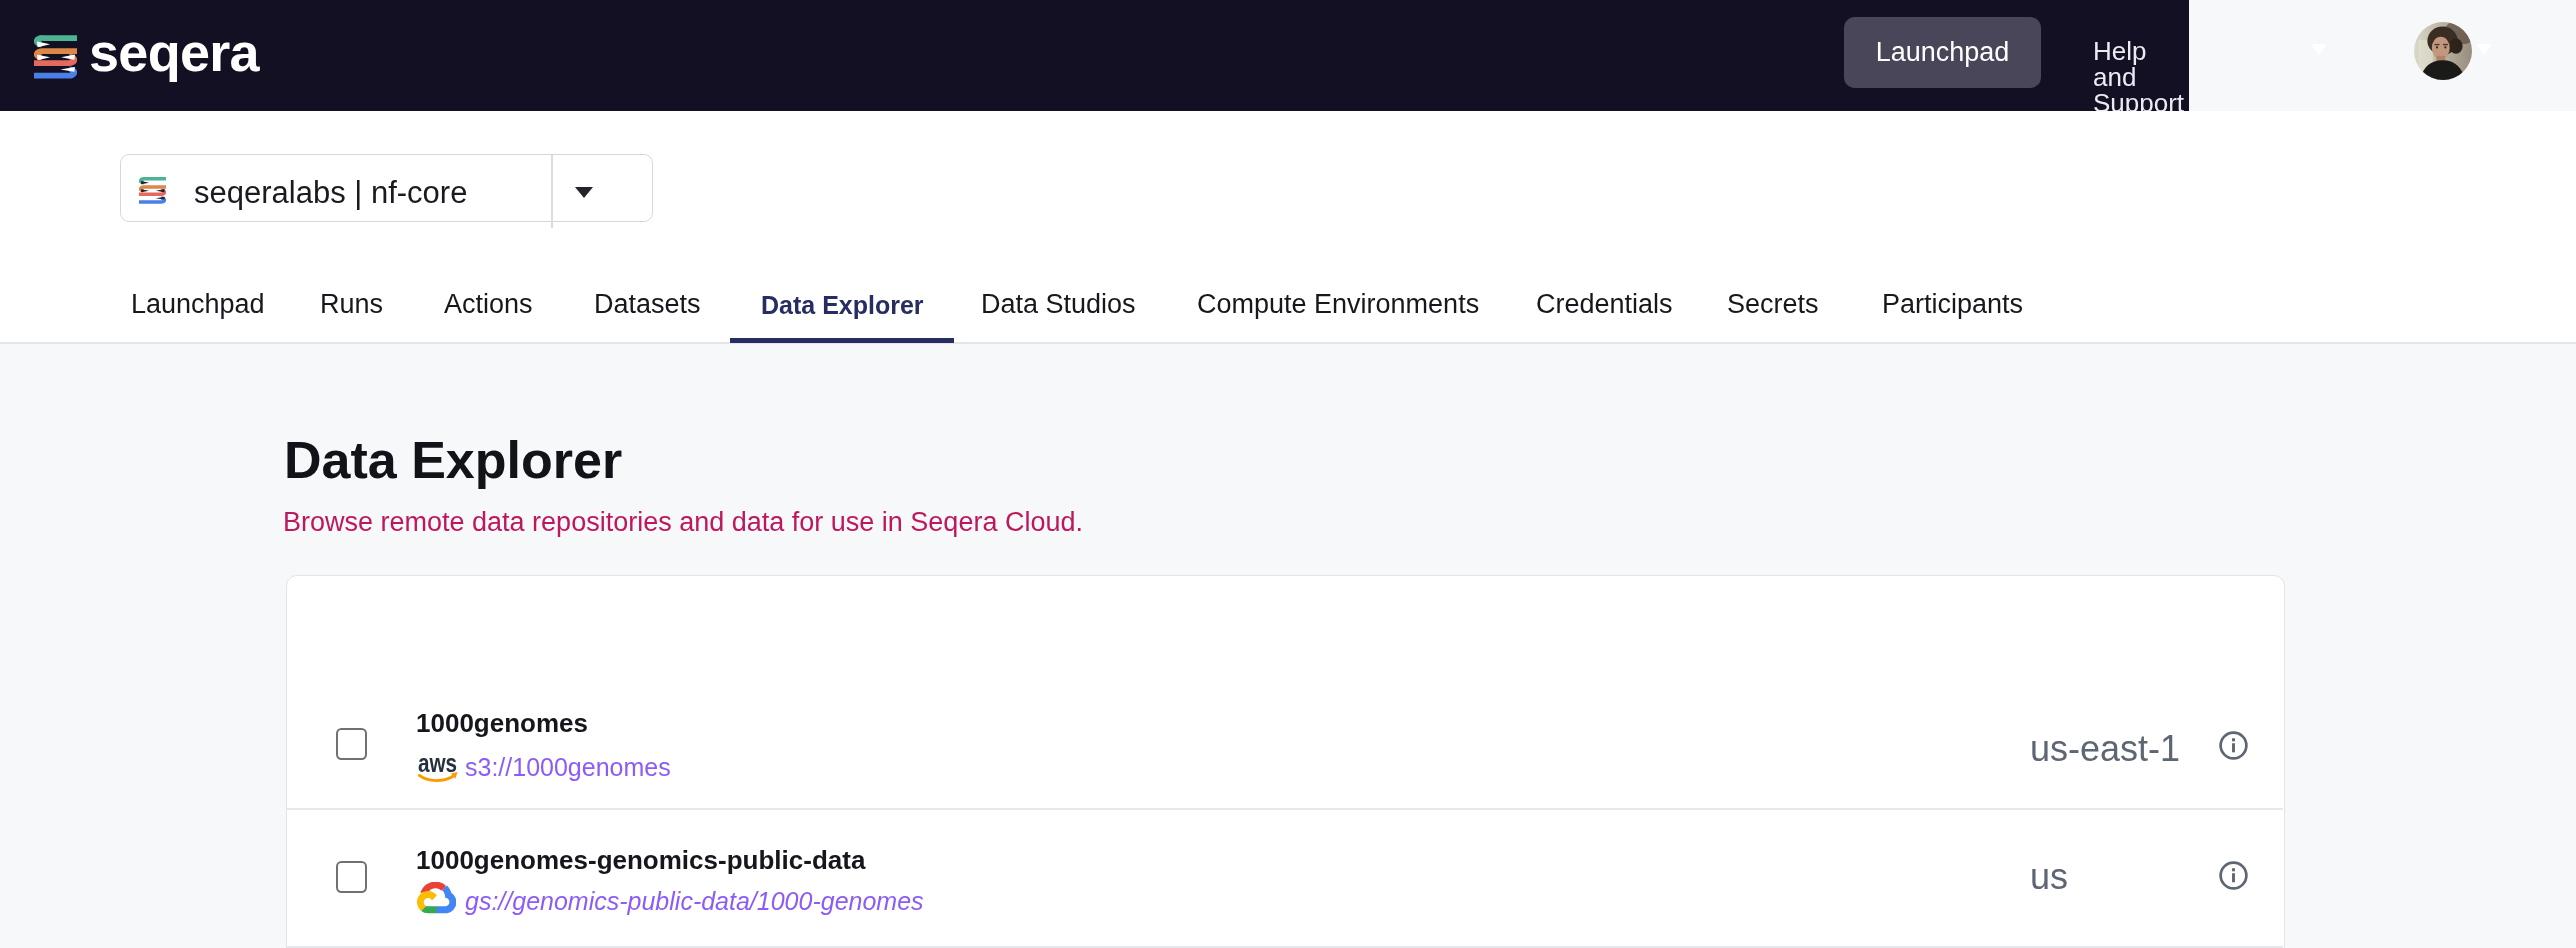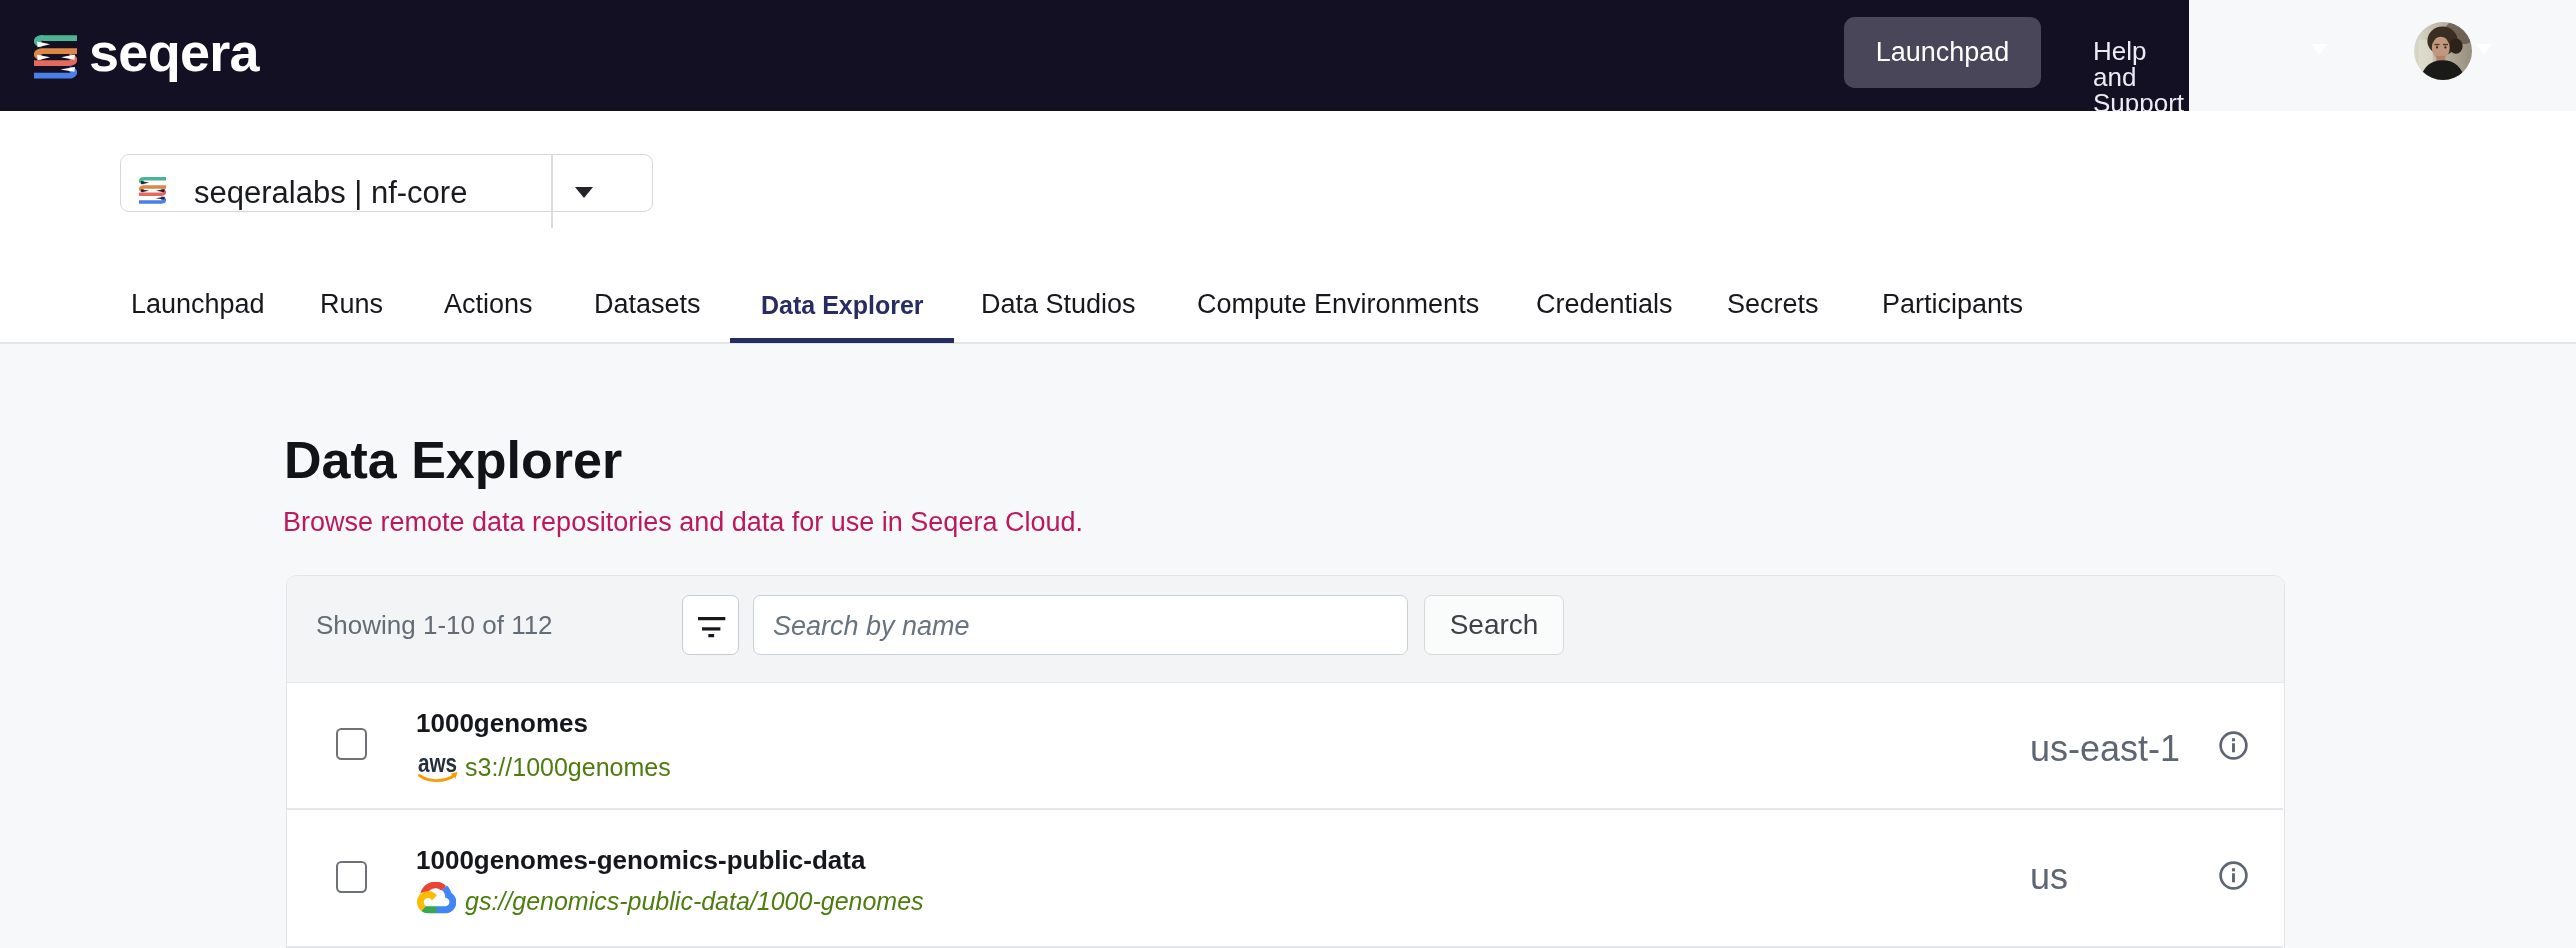--- a/index.html
+++ b/index.html
@@ -11,21 +11,21 @@
 #wordmark { position:absolute; left:89px; top:25px; font-size:54px; font-weight:bold; color:#ffffff; letter-spacing:-0.7px; line-height:1; }
 #launchpad-btn { position:absolute; left:1844px; top:17px; width:197px; height:71px; background:#4a4659; border-radius:10.8px; color:#ffffff; font-size:27px; line-height:71px; text-align:center; }
 #help { position:absolute; left:2093px; top:38px; font-size:26px; color:#eceaf2; line-height:1; }
 .caret-w { width:0; height:0; border-left:8px solid transparent; border-right:8px solid transparent; border-top:11.7px solid #ffffff; }
 #caret1 { position:absolute; left:2311px; top:44px; }
 #caret2 { position:absolute; left:2476px; top:44px; }
 #avatar { position:absolute; left:2414px; top:21.5px; width:58px; height:58px; border-radius:50%; overflow:hidden; }
 
 
 #whiteband { position:absolute; left:0; top:111px; width:2576px; height:232px; background:#ffffff; }
-#selectbox { position:absolute; left:120px; top:43px; width:533px; height:58px; background:#fff; border:1.8px solid #d7d7db; border-radius:9px; }
+#selectbox { position:absolute; left:120px; top:43px; width:533px; height:68px; background:#fff; border:1.8px solid #d7d7db; border-radius:9px; }
 #selectbox .stext { position:absolute; left:73px; top:21.5px; font-size:31px; color:#191b20; line-height:1; }
 #selectbox .sdiv { position:absolute; left:430px; top:0px; width:1.8px; height:73px; background:#dcdce0; }
 #selectbox .scaret { position:absolute; left:454px; top:32px; width:0; height:0; border-left:9px solid transparent; border-right:9px solid transparent; border-top:11.7px solid #23242a; }
 
 
 .tab { position:absolute; top:180px; font-size:27px; color:#17181d; line-height:1; }
 .tab.active { color:#272d63; font-weight:bold; font-size:25px; top:182px; }
 #tabborder { position:absolute; left:0; top:231px; width:2576px; height:1.8px; background:#e4e5e9; }
 #tabline { position:absolute; left:730px; top:227px; width:224px; height:5.4px; background:#272c63; }
 
@@ -37,21 +37,21 @@
 #card { position:absolute; left:286px; top:231px; width:1999px; height:377px; background:#ffffff; border:1.8px solid #e3e4e8; border-radius:10.8px 10.8px 0 0; }
 #cardhead { position:absolute; left:0; top:0; width:100%; height:107px; background:#f3f4f6; border-bottom:0.9px solid #e6e7ea; border-radius:9px 9px 0 0; }
 #showing { position:absolute; left:29px; top:36px; font-size:26px; color:#636c77; line-height:1; }
 #filterbtn { position:absolute; left:395px; top:19px; width:57px; height:60px; background:#fff; border:1.8px solid #c6cbd2; border-radius:7.2px; }
 #searchinput { position:absolute; left:466px; top:19px; width:655px; height:60px; background:#fff; border:1.8px solid #c9cfd9; border-radius:7.2px; }
 #searchinput .ph { position:absolute; left:19px; top:17px; font-size:27px; font-style:italic; color:#69737f; line-height:1; }
 #searchbtn { position:absolute; left:1137px; top:19px; width:140px; height:60px; background:#fafbfb; border:1.8px solid #d8d9dc; border-radius:7.2px; font-size:28px; color:#3e4247; text-align:center; line-height:57px; }
 
 .cb { position:absolute; width:31px; height:32px; border:2.7px solid #6e7277; border-radius:5.4px; background:#fff; }
 .rtitle { position:absolute; left:129px; font-size:26px; font-weight:bold; color:#15171c; line-height:1; }
-.rpath { position:absolute; left:178px; font-size:25px; color:#4d7c0f; line-height:1; }
+.rpath { position:absolute; left:178px; font-size:25px; color:#8b5cf6; line-height:1; }
 .region { position:absolute; left:1743px; font-size:36px; color:#5d6672; line-height:1; }
 .rdiv { position:absolute; left:0px; width:1996px; height:1.8px; background:#e6e7ea; }
 </style>
 </head>
 <body>
 
 <div id="topbar">
   <svg id="logomark" style="position:absolute;left:34px;top:35px" width="43" height="44" viewBox="0 0 48 49">
     <path stroke="#4cb493" stroke-width="6.4" fill="none" d="M48 3.3 L10 3.3 A 6.2 3.5 0 1 0 8.5 10.3"></path>
     <path fill="#ffffff" d="M3.4 7.2 L18 10.2 L4 13.5 Z"></path>
@@ -121,34 +121,20 @@
   <div class="tab" style="left:1882px">Participants</div>
   <div id="tabborder"></div>
   <div id="tabline"></div>
 </div>
 
 <div id="content">
   <div id="h1">Data Explorer</div>
   <div id="sub">Browse remote data repositories and data for use in Seqera Cloud.</div>
 
   <div id="card">
-    <div id="cardhead">
-      <div id="showing">Showing 1-10 of 112</div>
-      <div id="filterbtn">
-        <svg style="position:absolute;left:12.6px;top:20.6px" width="30" height="22.4" viewBox="0 0 33 25">
-          <rect x="2" y="0" width="30.5" height="3.6" fill="#16181c"></rect>
-          <rect x="6.5" y="11.5" width="20.5" height="3.6" fill="#16181c"></rect>
-          <rect x="13.5" y="19" width="6.5" height="3.6" fill="#16181c"></rect>
-        </svg>
-      </div>
-      <div id="searchinput">
-          <div class="ph">Search by name</div>
-        </div>
-      <div id="searchbtn">Search</div>
-    </div>
 
     <div class="cb" style="left:49px; top:152px;"></div>
     <div class="rtitle" style="top:134px;">1000genomes</div>
     <svg style="position:absolute;left:131px;top:182px" width="40" height="26" viewBox="0 0 45 29">
       <text x="0" y="16" font-family="Liberation Sans" font-weight="bold" font-size="30" fill="#252f3e" textLength="44" lengthAdjust="spacingAndGlyphs">aws</text>
       <path d="M1.5 19.5 C 11 27 29 27.5 41 19.5" stroke="#ff9900" stroke-width="3.2" fill="none" stroke-linecap="round"></path>
       <path d="M36.5 17.5 L44.5 15.5 L42 23.5 C41 20.5 39.5 18.8 36.5 17.5 Z" fill="#ff9900"></path>
     </svg>
     <div class="rpath" style="top:179px;">s3://1000genomes</div>
     <div class="region" style="top:155px;">us-east-1</div>

